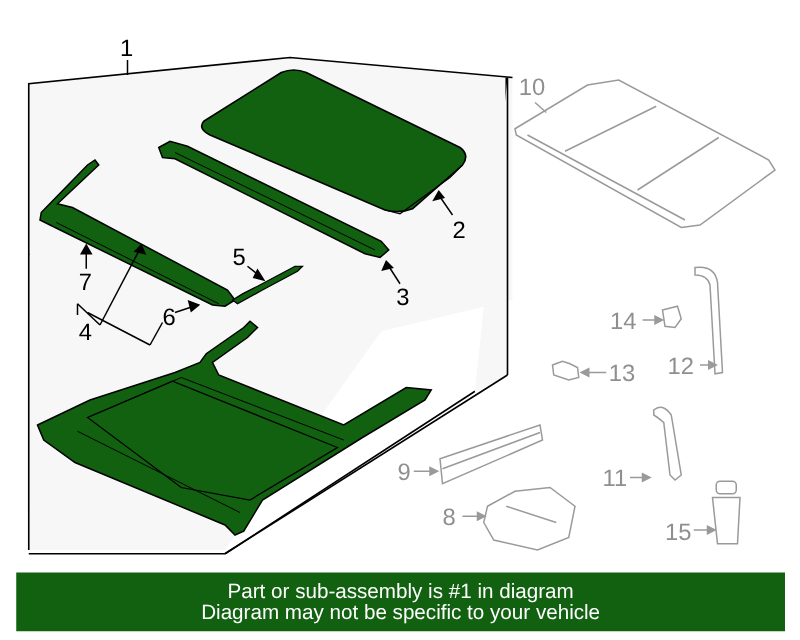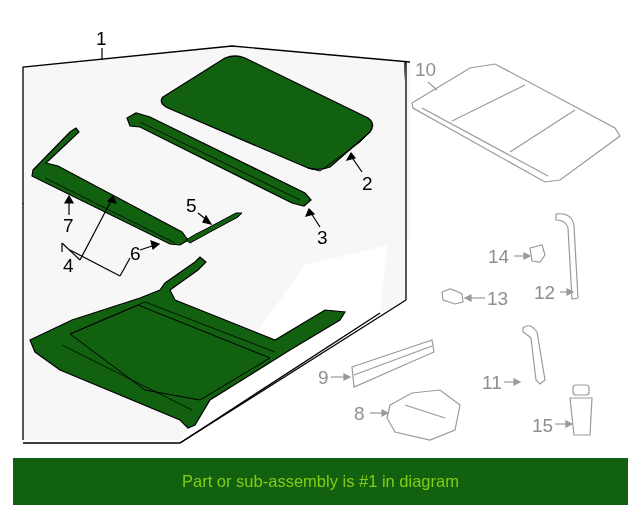--- a/index.html
+++ b/index.html
@@ -2,21 +2,21 @@
 <html><head>
 <meta charset="utf-8">
 <style>
   html, body { margin:0; padding:0; background:#ffffff; }
   body { width:640px; height:512px; position:relative; overflow:hidden; font-family:"Liberation Sans", sans-serif; }
   #diagram { position:absolute; left:0; top:0; width:640px; height:455px; }
   .callout { font-family:"Liberation Sans", sans-serif; font-size:19px; }
   .callout.dark { fill:#000000; }
   .callout.light { fill:#8f8f8f; }
   #banner { position:absolute; left:13px; top:458px; width:615px; height:47px; background:#116111; display:flex; flex-direction:column; align-items:center; justify-content:center; }
-  #banner span { color:#84cc16; font-size:16.5px; line-height:17px; font-family:"Liberation Sans", sans-serif; }
+  #banner span { color:#ffffff; font-size:16.5px; line-height:17px; font-family:"Liberation Sans", sans-serif; }
 </style>
 </head>
 <body>
 
 <svg id="diagram" viewBox="0 0 640 455" width="640" height="455">
 
   <g>
     <polygon points="23,67 232,46 410,62 410,240 305,265 180,440 23,440" fill="#f7f7f7" stroke="none"></polygon>
     <polyline points="23,440 23,67 232,46 410,62" fill="none" stroke="#000" stroke-width="1.3"></polyline>
     <polyline points="23,203 23,204" fill="none" stroke="#000"></polyline>
@@ -137,13 +137,14 @@
   <text class="callout light" x="415" y="76">10</text>
   <text class="callout light" x="482" y="389">11</text>
   <text class="callout light" x="534" y="299">12</text>
   <text class="callout light" x="487" y="305">13</text>
   <text class="callout light" x="488" y="263">14</text>
   <text class="callout light" x="532" y="432">15</text>
 </svg>
 
 <div id="banner">
   <span>Part or sub-assembly is #1 in diagram</span>
+  <span>Diagram may not be specific to your vehicle</span>
 </div>
 
 </body></html>

